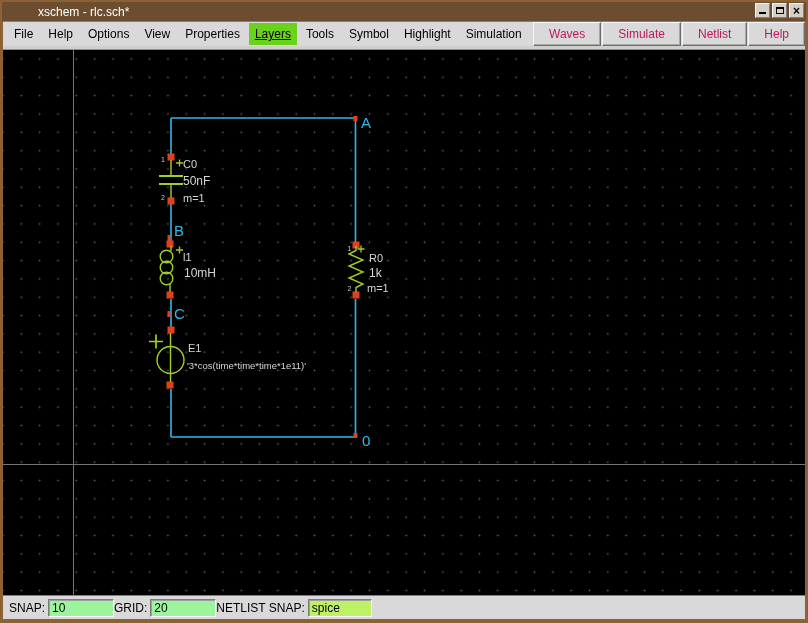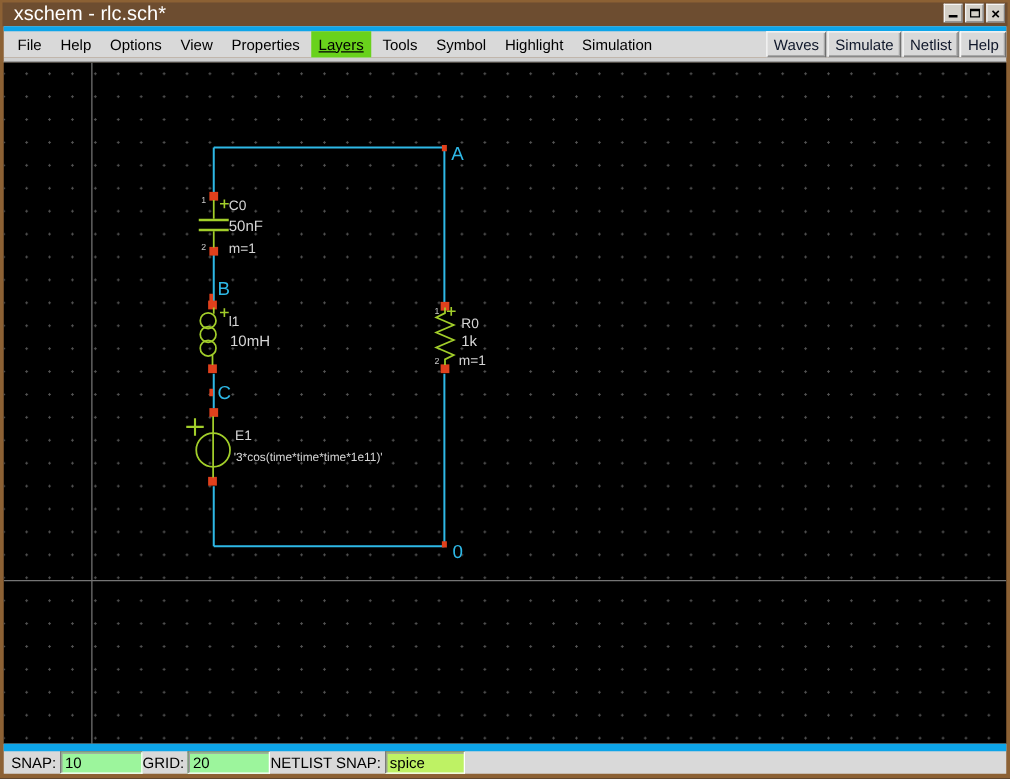--- a/index.html
+++ b/index.html
@@ -12,58 +12,58 @@
     overflow: hidden;
   }
 
   
   .titlebar {
     position: absolute; left: 2px; top: 2px; width: 804px; height: 19px;
     background: #6d4d30;
     display: flex; align-items: center;
   }
   .window-title {
-    color: #ffffff; font-size: 16px; padding-left: 9px;
+    color: #ffffff; font-size: 12px; padding-left: 36px;
     white-space: nowrap;
   }
   .win-controls {
     position: absolute; right: 2px; top: 1px; display: flex; gap: 2px;
   }
   .win-btn {
     width: 15px; height: 15px; background: #d4d0c8;
     border: 1px solid #808080;
     border-top-color: #f5f5f5; border-left-color: #f5f5f5;
     display: flex; align-items: center; justify-content: center;
     font-size: 10px; color: #000; cursor: default;
   }
   .glyph-min { width: 7px; height: 3px; border-bottom: 2px solid #000; margin-top: 4px; }
   .glyph-max { width: 8px; height: 7px; border: 1px solid #000; border-top-width: 2px; }
   .glyph-close { font-size: 12px; font-weight: bold; line-height: 1; }
 
   
   .menubar {
     position: absolute; left: 3px; top: 21px; width: 802px; height: 25px;
     background: #d9d9d9;
-    border-top: 4px solid #0ea5e9;
+    border-top: 1px solid #0ea5e9;
     display: flex; align-items: center;
     font-size: 12px; color: #000;
   }
   .menu-items { display: flex; align-items: center; height: 100%; padding-left: 5px; }
   .menu-item {
     padding: 4px 6px; margin-right: 3px; white-space: nowrap; cursor: default;
   }
   .menu-item.active { background: #69d21c; text-decoration: underline; }
   .menu-buttons {
     margin-left: auto; display: flex; height: 100%; align-items: stretch;
   }
   .tk-button {
     background: #d9d9d9; border: 1px solid #6f6f6f;
     border-top-color: #f7f7f7; border-left-color: #f7f7f7;
     box-shadow: inset -1px -1px 0 #a8a8a8;
-    padding: 2px 5px; font-size: 12px; color: #0f172a;
+    padding: 2px 15px; font-size: 12px; color: #be185d;
     display: flex; align-items: center; margin-left: 1px; cursor: default;
     white-space: nowrap;
   }
 
   .menu-shadow {
     position: absolute; left: 3px; top: 46px; width: 802px; height: 4px;
     background: #cfcfcf; border-bottom: 1px solid #8f8f8f;
   }
 
   
@@ -72,21 +72,21 @@
     background-color: #000;
     background-image: radial-gradient(circle, #545454 0.75px, transparent 1.15px);
     background-size: 18.33px 18.33px;
     background-position: -9.2px -0.2px;
   }
   .canvas svg { position: absolute; left: 0; top: 0; }
 
   
   .statusbar {
     position: absolute; left: 3px; top: 595px; width: 802px; height: 24px;
-    background: #d9d9d9; border-top: 6px solid #0ea5e9;
+    background: #d9d9d9; border-top: 1px solid #0ea5e9;
     display: flex; align-items: center;
     font-size: 12px; color: #000; padding-left: 6px;
   }
   .statusbar label { margin-right: 3px; white-space: nowrap; }
   .entry {
     height: 18px; font-size: 12px; font-family: "Liberation Sans", sans-serif;
     border: 1px solid #7a7a7a;
     border-bottom-color: #ffffff; border-right-color: #ffffff;
     box-shadow: inset 1px 1px 0 #9e9e9e;
     padding: 0 3px; margin-right: 0;

